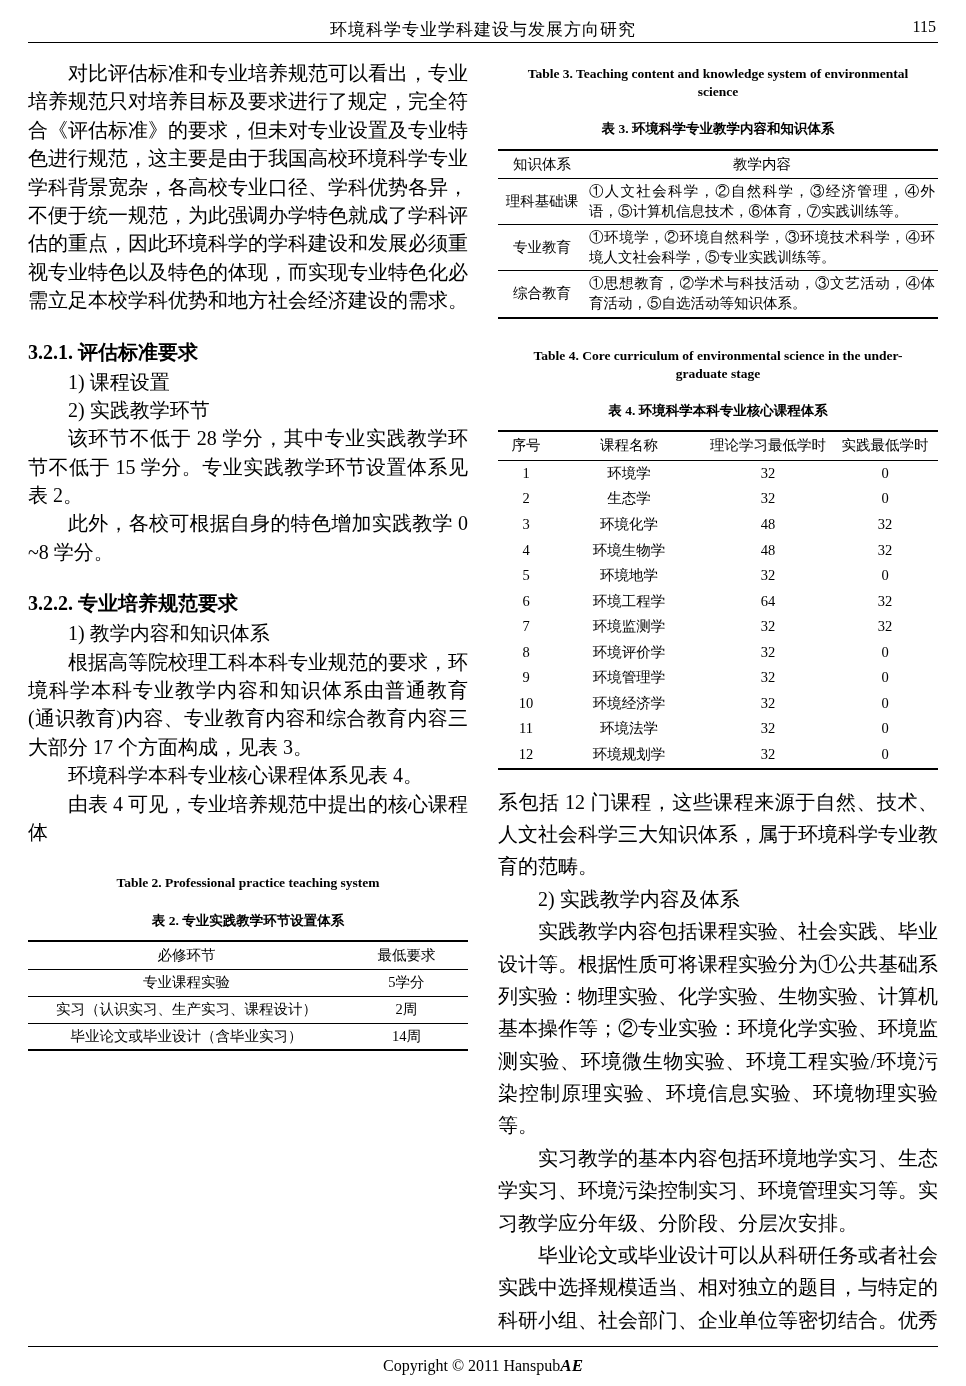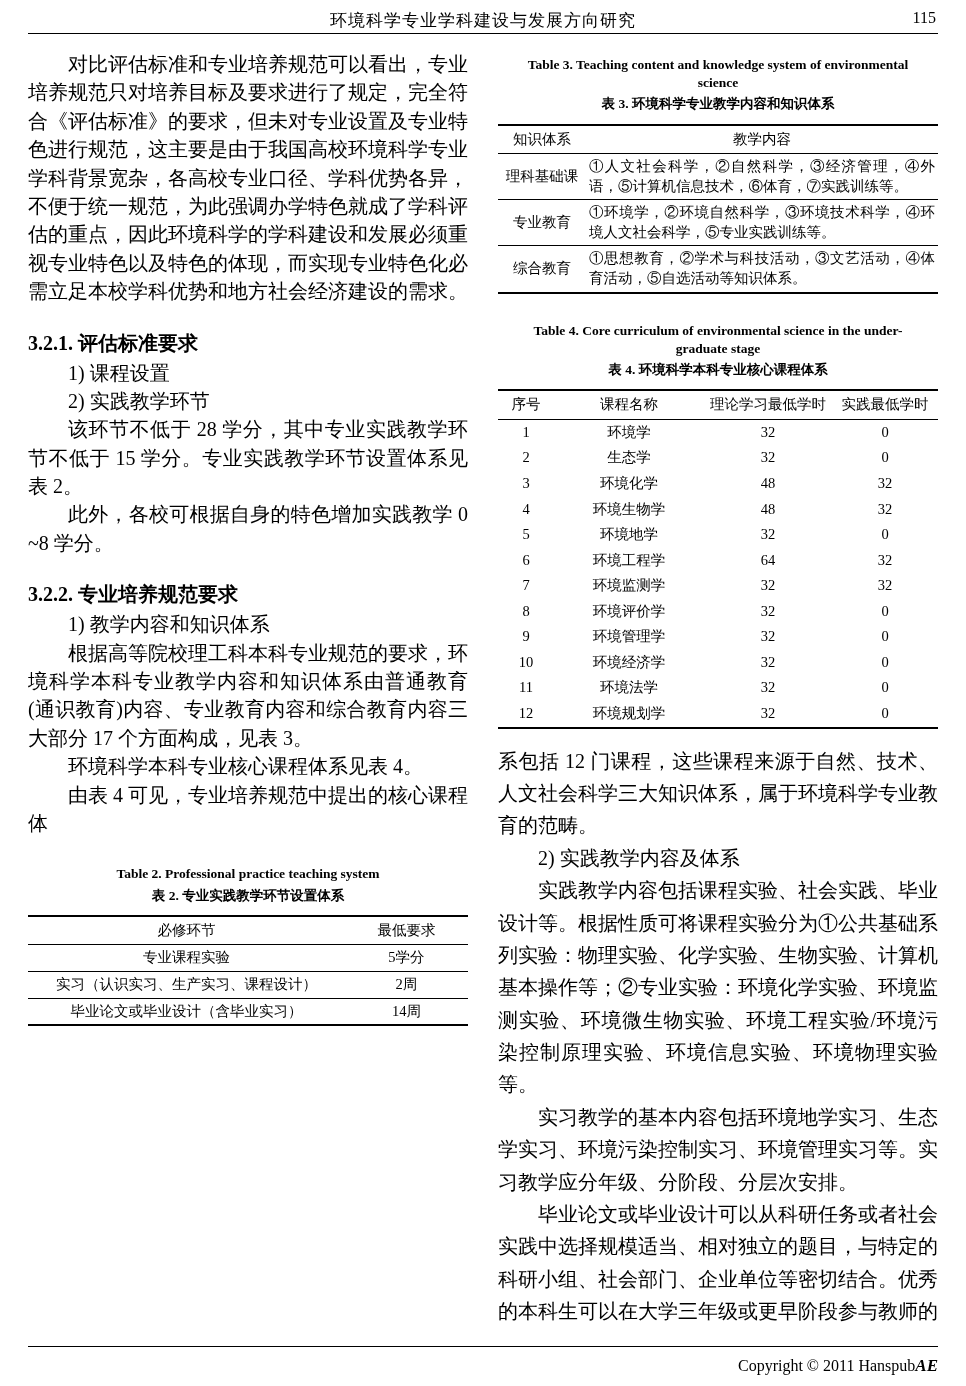--- a/index.html
+++ b/index.html
@@ -1,21 +1,21 @@
 <!DOCTYPE html>
 <html><head>
 <meta charset="utf-8">
 <style>
   html, body { margin: 0; padding: 0; background: #ffffff; }
   .page {
     position: relative;
     width: 966px;
     height: 1386px;
     box-sizing: border-box;
-    padding: 7px 28px 0 28px;
+    padding: 16px 28px 0 28px;
     background: #ffffff;
     color: #000000;
     font-family: "Liberation Serif", "DejaVu Serif", serif;
     overflow: hidden;
   }
   
   .header { position: relative; height: 26px; border-bottom: 1px solid #000; }
   .header-title {
     position: absolute; left: 0; right: 0; top: 2px;
     text-align: center; font-size: 17px; letter-spacing: 1px;
@@ -37,21 +37,21 @@
   .sec-h2 { margin: 28px 0 0 0; font-size: 22px; font-weight: bold; }
   .sec-h3 { margin: 24px 0 2px 0; font-size: 20px; font-weight: bold; }
 
   
   .tblcap-wrap { margin-top: 28px; }
   .col-right .tblcap-wrap.first { margin-top: 6px; }
   .tblcap {
     margin: 0 auto; max-width: 430px; text-align: center;
     font-weight: bold; font-size: 13.5px; line-height: 1.35;
   }
-  .tblcap.zh { margin-top: 3px; font-size: 13.5px; }
+  .tblcap.zh { margin-top: 19px; font-size: 13.5px; }
 
   
   table.tbl {
     width: 100%; border-collapse: collapse; margin-top: 10px;
     font-size: 14.5px; line-height: 1.35;
     border-top: 2px solid #000; border-bottom: 2px solid #000;
   }
   table.tbl th { font-weight: normal; border-bottom: 1px solid #000; padding: 4px 3px; text-align: center; }
   table.tbl td { padding: 3px 3px; vertical-align: middle; }
   table.tbl td.c { text-align: center; }
@@ -61,21 +61,21 @@
   .t3 col.kb { width: 88px; }
   .t4 td { padding: 1.5px 3px; }
   .t4 col.no { width: 56px; }
   .t4 col.name { width: 150px; }
   .t4 col.theory { width: 128px; }
 
   
   .footer {
     position: absolute; left: 28px; right: 28px; bottom: 10px;
     border-top: 1px solid #000; padding-top: 9px;
-    display: flex; justify-content: flex-end; align-items: baseline;
+    display: flex; justify-content: center; align-items: baseline;
     font-size: 16px;
   }
   .journal-abbrev { font-weight: bold; font-style: italic; font-size: 17px; }
 </style>
 </head>
 <body>
 
 <div class="page">
 
   <div class="header">

